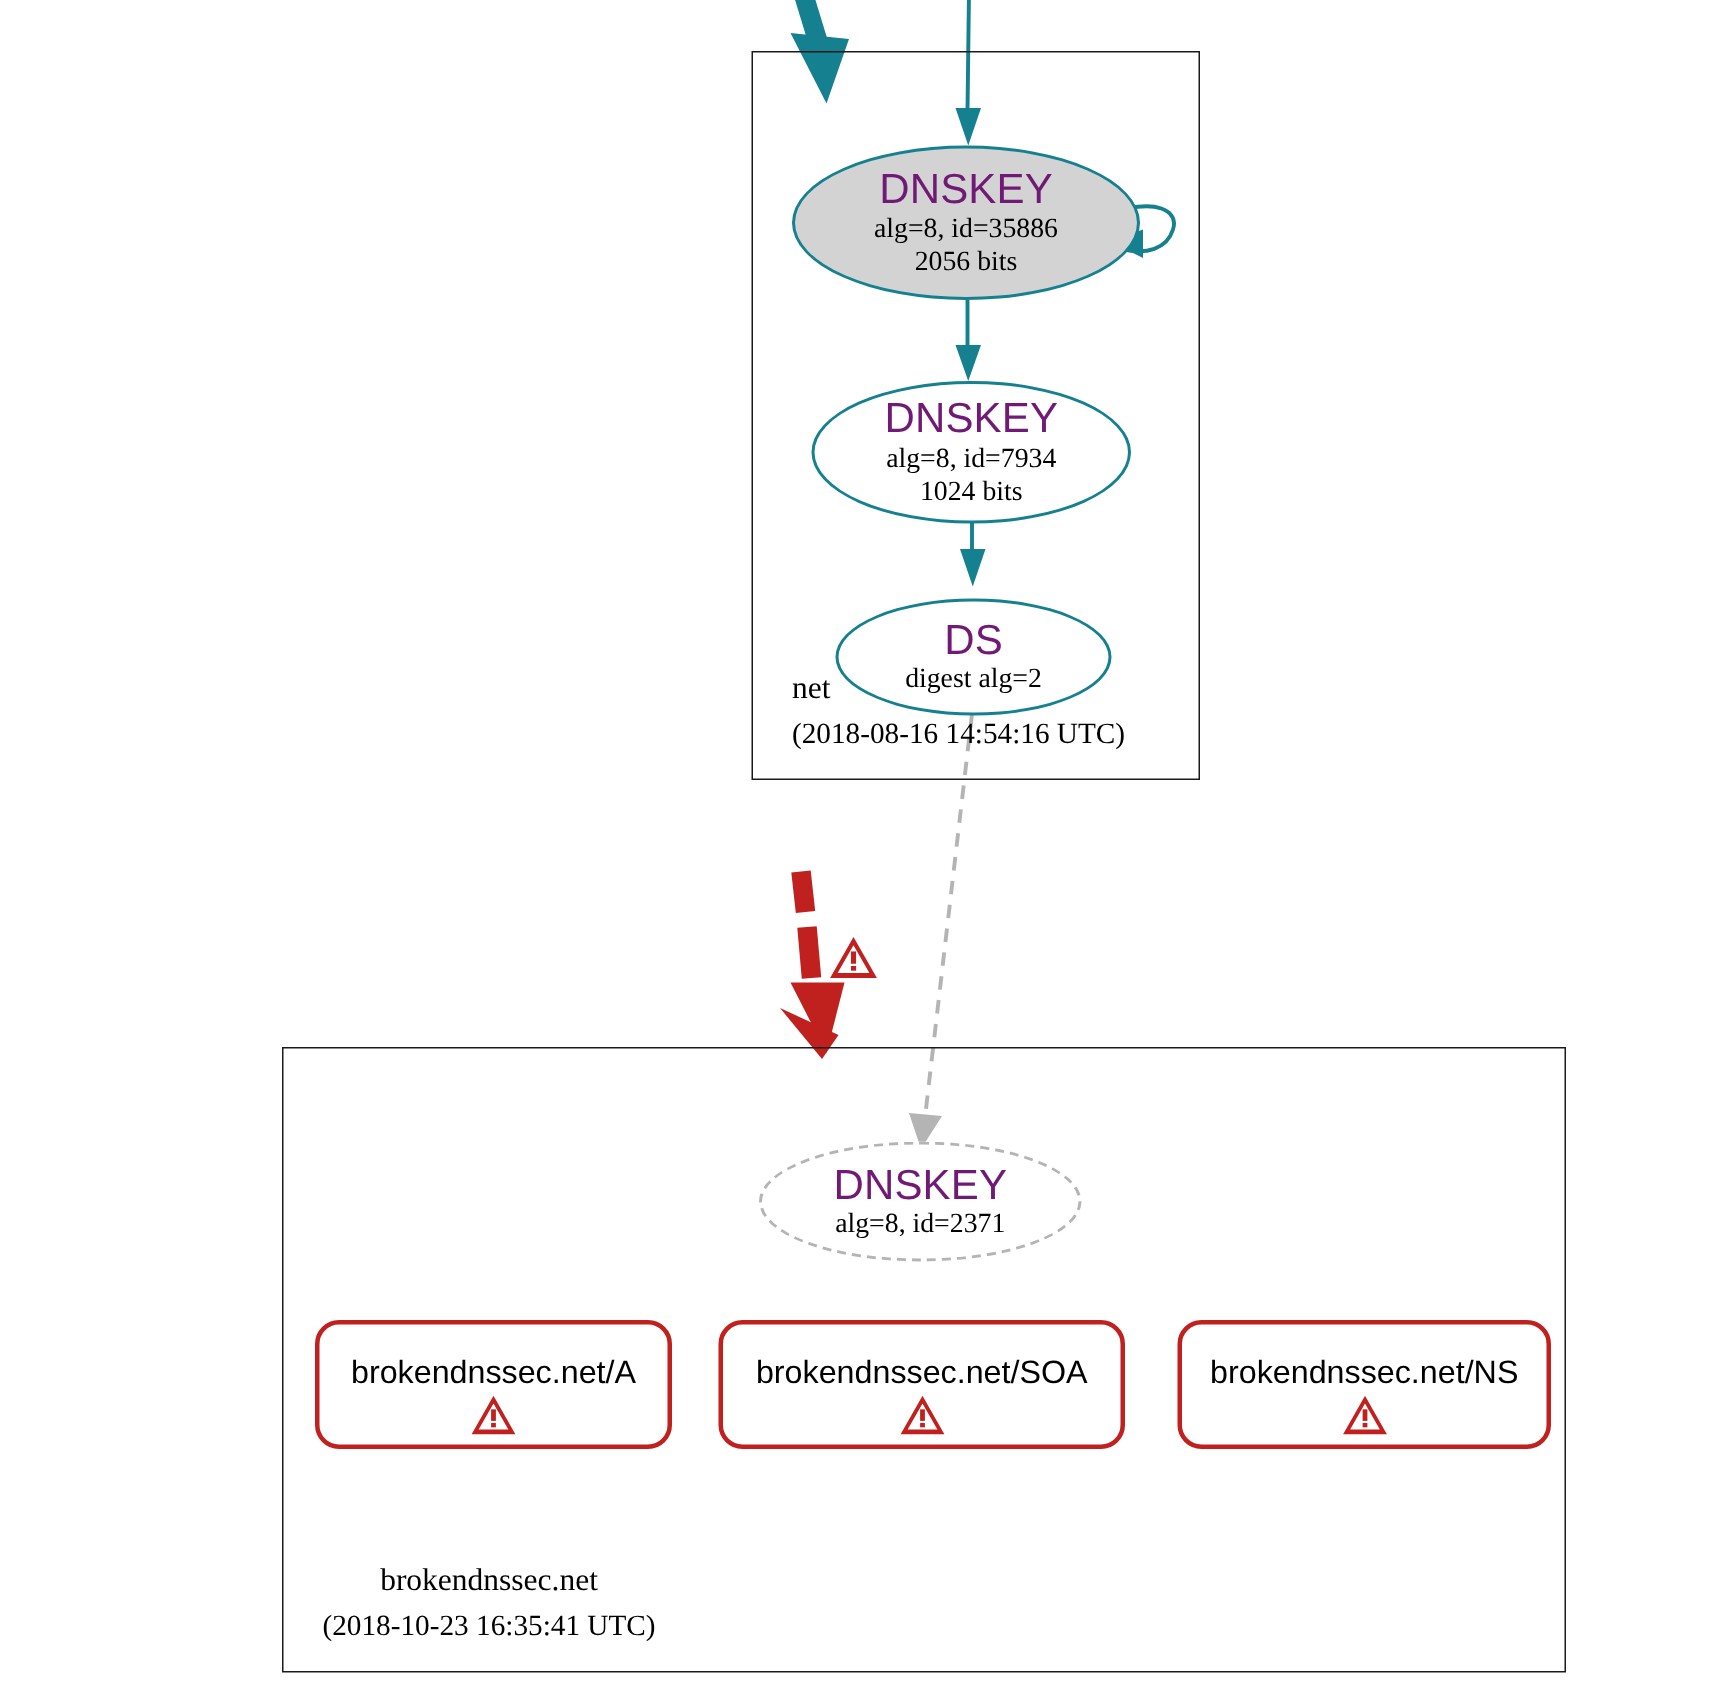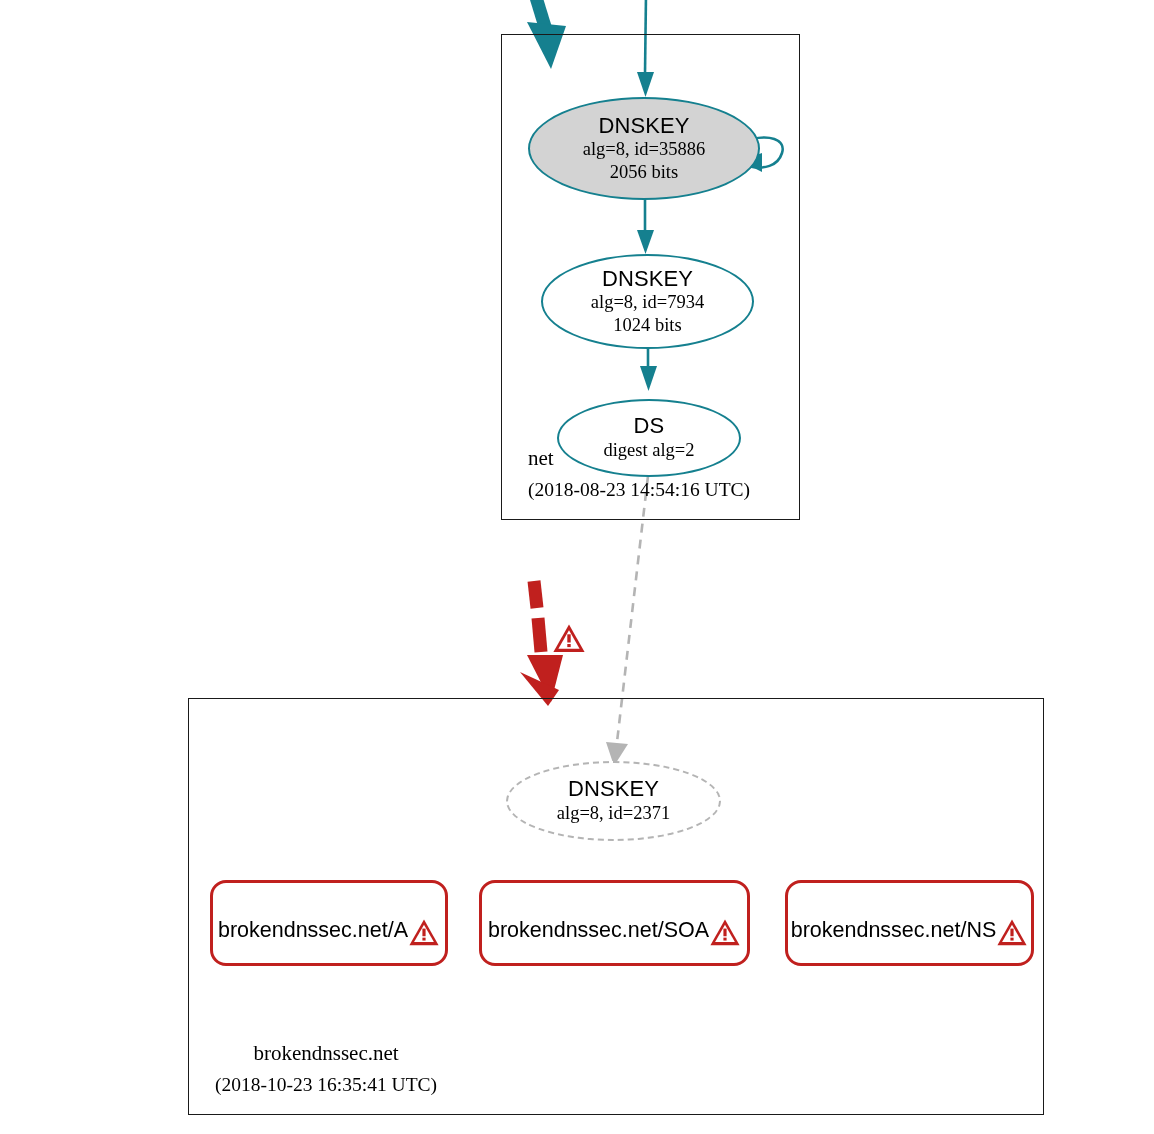--- a/index.html
+++ b/index.html
@@ -65,40 +65,41 @@
   .node-ellipse.secure-filled {
     border: 2.6px solid #15808f;
     background: #d3d3d3;
   }
   .node-ellipse.insecure {
     border: 2.4px dashed #b4b4b4;
     background: #ffffff;
   }
   .node-title {
     font-family: "Liberation Sans", sans-serif;
-    font-size: 22px;
-    color: #000000;
+    font-size: 28px;
+    color: #701a75;
     line-height: 1.12;
     letter-spacing: 0.1px;
   }
   .node-sub {
     font-family: "Liberation Serif", serif;
     font-size: 18.5px;
     color: #000000;
     line-height: 1.22;
     white-space: nowrap;
   }
   
   .rrset {
     position: absolute;
     box-sizing: border-box;
     border: 3px solid #c0201e;
     border-radius: 16px;
     background: #ffffff;
     display: flex;
+    flex-direction: column;
     align-items: center;
     justify-content: center;
     padding-top: 16px;
   }
   .rrset-label {
     font-family: "Liberation Sans", sans-serif;
     font-size: 21.5px;
     color: #000000;
     white-space: nowrap;
     line-height: 1.1;
@@ -160,21 +161,21 @@
       <path d="M534,581 L537,608" stroke="#c0201e" stroke-width="13" fill="none"></path>
       <path d="M538,618 L541,652" stroke="#c0201e" stroke-width="13" fill="none"></path>
       <path d="M527,655 L563,655 L551,702 z" fill="#c0201e"></path>
       <path d="M520,672 L559,690 L548,706 z" fill="#c0201e"></path>
     </g>
   </svg>
 
   <div class="zone" style="left:501px; top:34px; width:299px; height:486px;">
     <div class="zone-labels">
       <div class="zone-name">net</div>
-      <div class="zone-time">(2018-08-23 14:54:16 UTC)</div>
+      <div class="zone-time">(2018-08-16 14:54:16 UTC)</div>
     </div>
   </div>
 
   <div class="node-ellipse secure-filled" style="left:528px; top:97px; width:232px; height:103px;">
     <div class="node-title">DNSKEY</div>
     <div class="node-sub">alg=8, id=35886</div>
     <div class="node-sub">2056 bits</div>
   </div>
 
   <div class="node-ellipse secure" style="left:541px; top:254px; width:213px; height:95px;">

